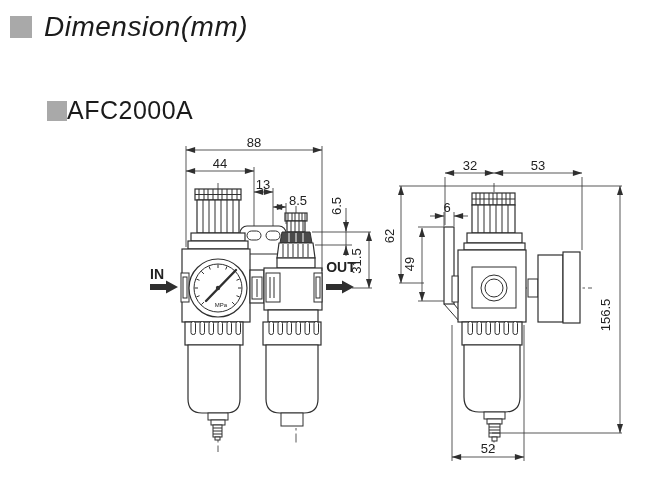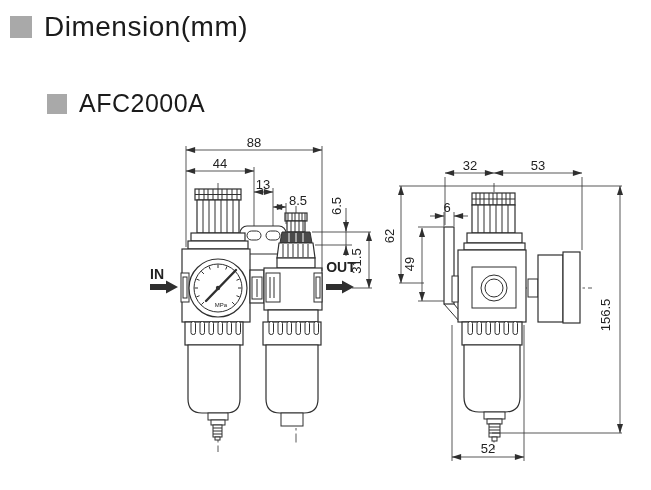--- a/index.html
+++ b/index.html
@@ -2,22 +2,22 @@
 <html><head>
 <meta charset="utf-8">
 <style>
   html,body{margin:0;padding:0;background:#ffffff;}
   .page{position:relative;width:651px;height:490px;background:#fff;overflow:hidden;
         font-family:"Liberation Sans", sans-serif;color:#1c1c1c;}
   .sec{position:absolute;display:flex;align-items:center;}
   .bullet{display:inline-block;background:#a9a9a9;}
   .sec1{top:11px;left:10px;gap:12px;}
   .sec1 .bullet{width:22px;height:22px;}
-  .sec1 .t{font-size:28px;letter-spacing:0.5px;color:#1b1b1b;}
-  .sec2{top:89px;left:47px;gap:12px;}
+  .sec1 .t{font-size:28px;letter-spacing:0.5px;color:#1b1b1b;font-style:italic;}
+  .sec2{top:96px;left:47px;}
   .sec2 .bullet{width:20px;height:20px;}
   .sec2 .t{font-size:25px;letter-spacing:0.5px;color:#1b1b1b;}
   svg{position:absolute;top:0;left:0;}
   svg text{font-family:"Liberation Sans", sans-serif;fill:#222;}
   .dimtxt{font-size:13px;}
   .flowtxt{font-size:14px;font-weight:600;}
   .unit{font-size:6px;}
   .o{fill:#ffffff;stroke:#2f2f2f;stroke-width:1.2;}
   .o2{fill:#ffffff;stroke:#2f2f2f;stroke-width:1;}
   .ln{stroke:#2f2f2f;stroke-width:1;fill:none;}

